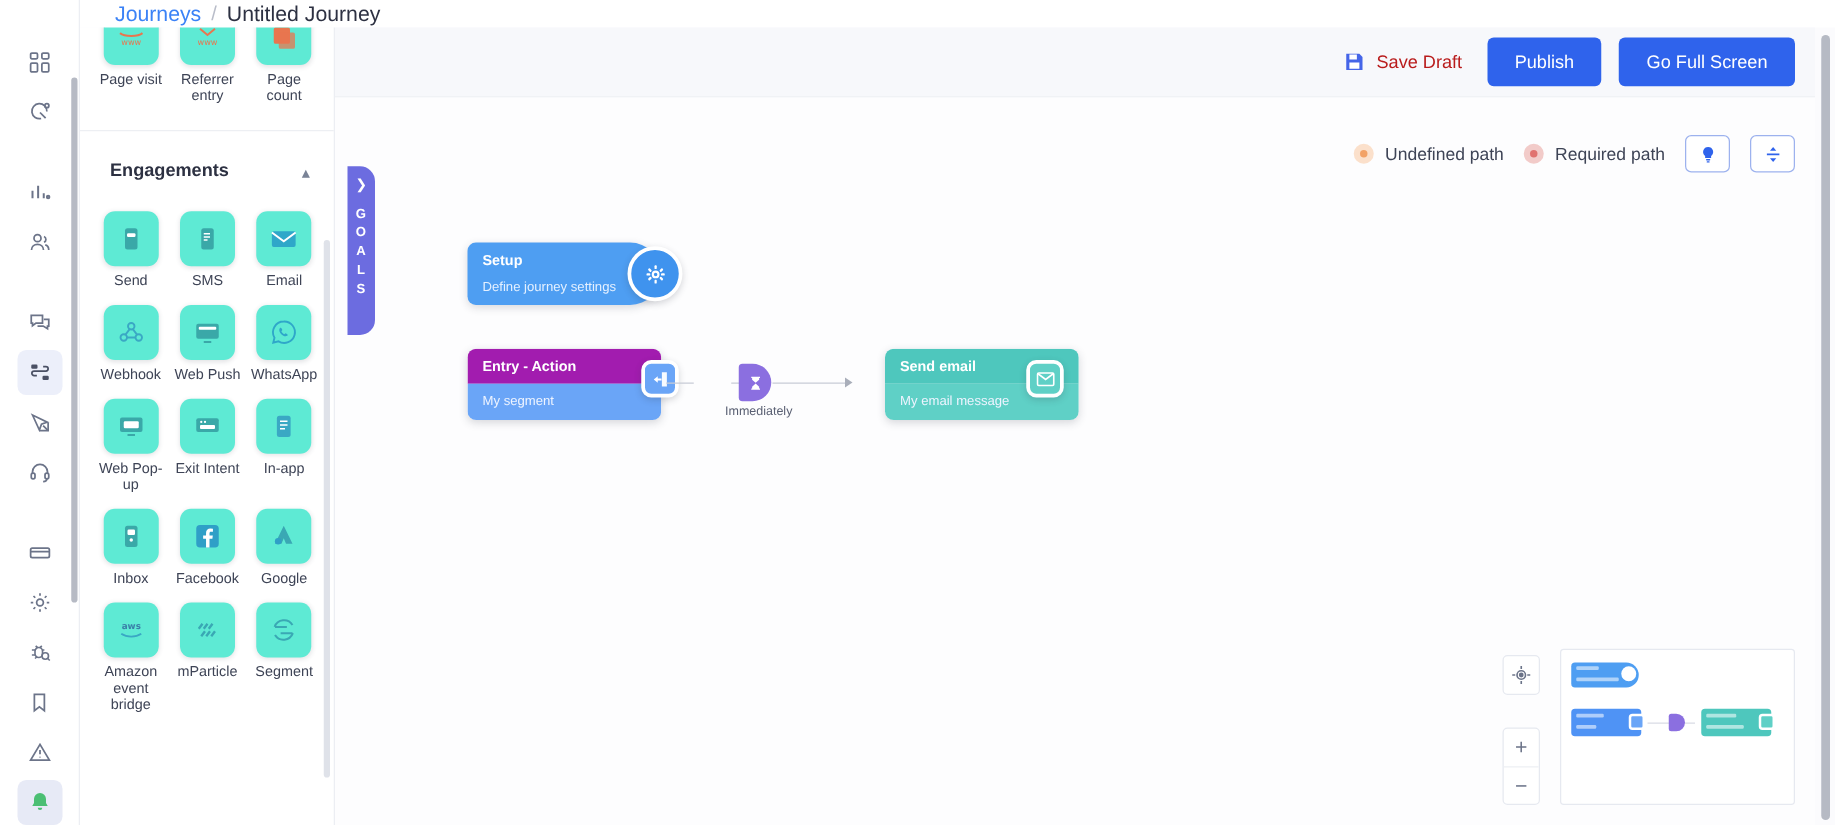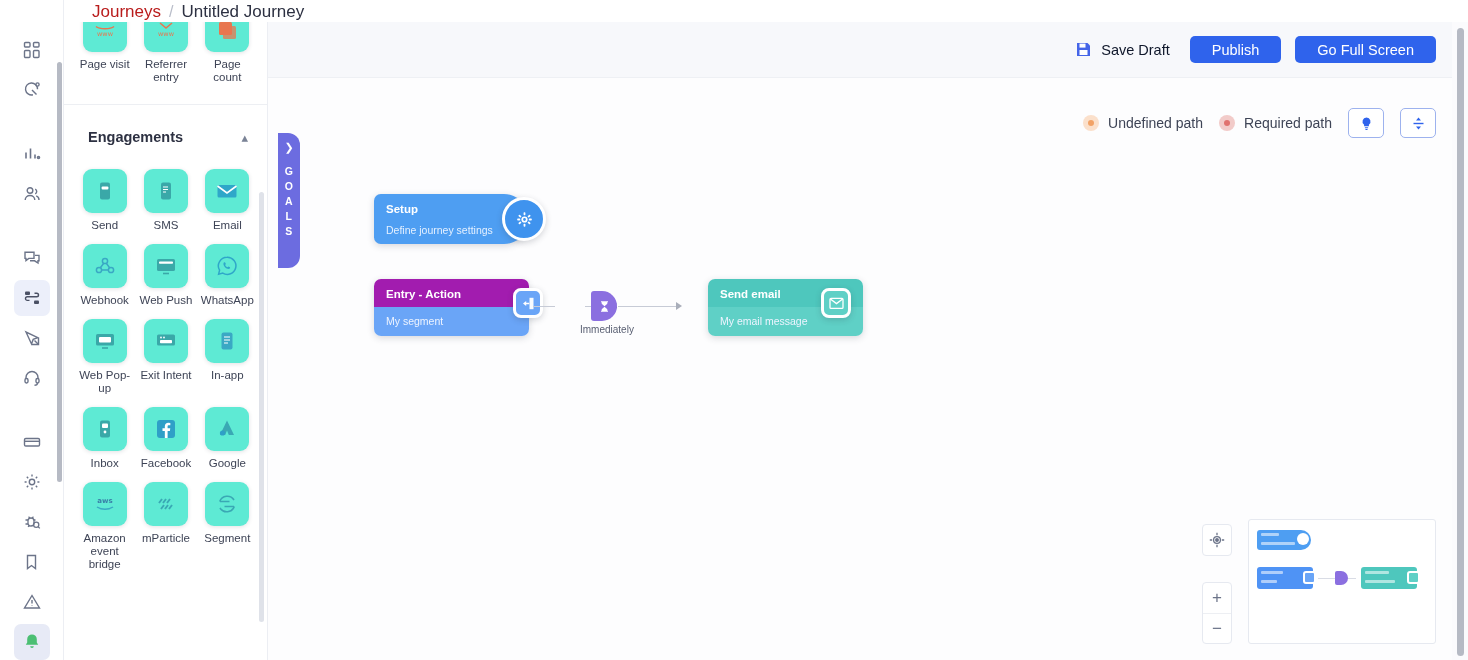--- a/index.html
+++ b/index.html
@@ -9,21 +9,21 @@
     background: #ffffff; overflow: hidden;
   }
   .app { position: relative; width: 1468px; height: 660px; background: #fbfbfd; }
 
   
   .breadcrumb-strip {
     position: absolute; left: 64px; top: 0; right: 0; height: 22px;
     background: #ffffff; overflow: hidden;
     display: flex; align-items: flex-end; padding-left: 28px;
   }
-  .crumb-link { color: #b91c1c; font-size: 17px; font-weight: 400; line-height: 20px; }
+  .crumb-link { color: #3b82f6; font-size: 17px; font-weight: 400; line-height: 20px; }
   .crumb-sep { color: #b9bdc9; font-size: 16px; margin: 0 8px; line-height: 20px; }
   .crumb-cur { color: #2d3142; font-size: 17px; line-height: 20px; }
 
   
   .rail {
     position: absolute; left: 0; top: 0; width: 64px; height: 660px;
     background: #ffffff; border-right: 1px solid #eceef3;
     display: flex; flex-direction: column; align-items: center;
     z-index: 40;
   }
@@ -91,25 +91,25 @@
   }
 
   
   .canvas-toolbar {
     position: absolute; left: 268px; top: 22px; right: 16px; height: 56px;
     background: #f7f8fb; border-bottom: 1px solid #eef0f4;
     display: flex; align-items: center; justify-content: flex-end;
     padding-right: 16px; gap: 14px;
   }
   .save-draft {
-    display: flex; align-items: center; gap: 9px; color: #0f172a;
+    display: flex; align-items: center; gap: 9px; color: #b91c1c;
     font-size: 14.5px; cursor: pointer; padding: 4px 6px;
   }
   .btn {
-    height: 27px; border-radius: 5px; display: flex; align-items: center;
+    height: 39px; border-radius: 5px; display: flex; align-items: center;
     justify-content: center; padding: 0 22px; font-size: 14.5px;
     color: #ffffff; background: #2f63ec; cursor: pointer; white-space: nowrap;
   }
 
   
   .canvas {
     position: absolute; left: 268px; top: 78px; right: 16px; bottom: 0;
     background: #fdfdfe; overflow: hidden;
   }
   .legend-row {

